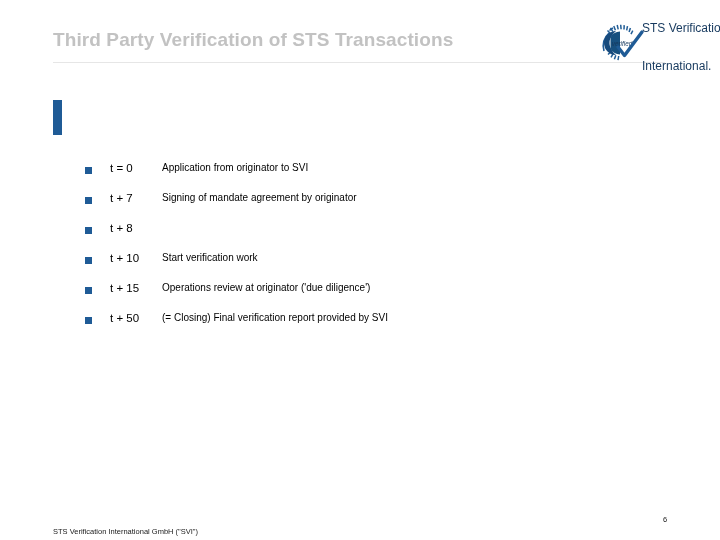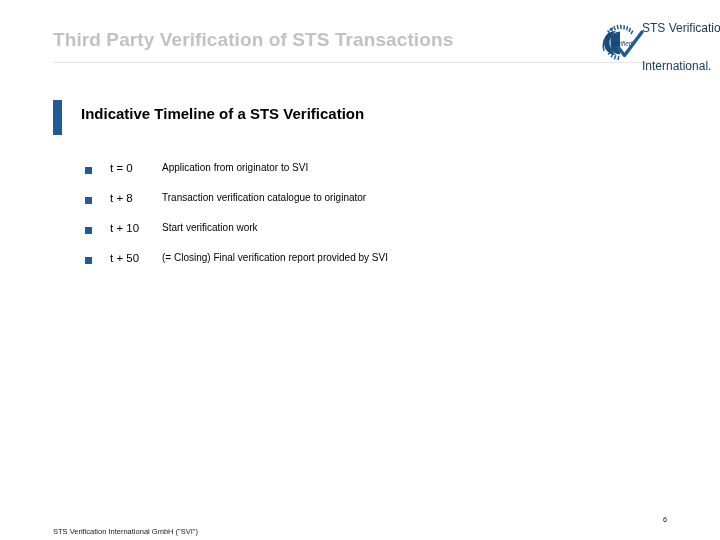--- a/index.html
+++ b/index.html
@@ -187,44 +187,52 @@
         <path d="M20 26 L26.5 34.5 L44 11" stroke="#1f5b96" stroke-width="3.4" fill="none" stroke-linecap="round" stroke-linejoin="round"></path>
       </svg>
     </div>
     <div class="logo-text">
       <span class="l1">STS Verification</span>
       <span class="l2">International.</span>
     </div>
   </div>
 
   <div class="accent-bar"></div>
-  <div class="section-heading">Indicative Timeline of a STS Verification</div>
 
   <div class="timeline">
 
     <div class="tl-row">
       <span class="tl-bullet"></span>
       <span class="tl-time">t = 0</span>
       <span class="tl-desc">Application from originator to SVI</span>
     </div>
 
 
+    <div class="tl-row">
+      <span class="tl-bullet"></span>
+      <span class="tl-time">t + 7</span>
+      <span class="tl-desc">Signing of mandate agreement by originator</span>
+    </div>
 
     <div class="tl-row">
       <span class="tl-bullet"></span>
       <span class="tl-time">t + 8</span>
-      <span class="tl-desc">Transaction verification catalogue to originator</span>
     </div>
 
     <div class="tl-row">
       <span class="tl-bullet"></span>
       <span class="tl-time">t + 10</span>
       <span class="tl-desc">Start verification work</span>
     </div>
 
+    <div class="tl-row">
+      <span class="tl-bullet"></span>
+      <span class="tl-time">t + 15</span>
+      <span class="tl-desc">Operations review at originator ('due diligence')</span>
+    </div>
 
 
     <div class="tl-row">
       <span class="tl-bullet"></span>
       <span class="tl-time">t + 50</span>
       <span class="tl-desc">(= Closing) Final verification report provided by SVI</span>
     </div>
 
   </div>
 

